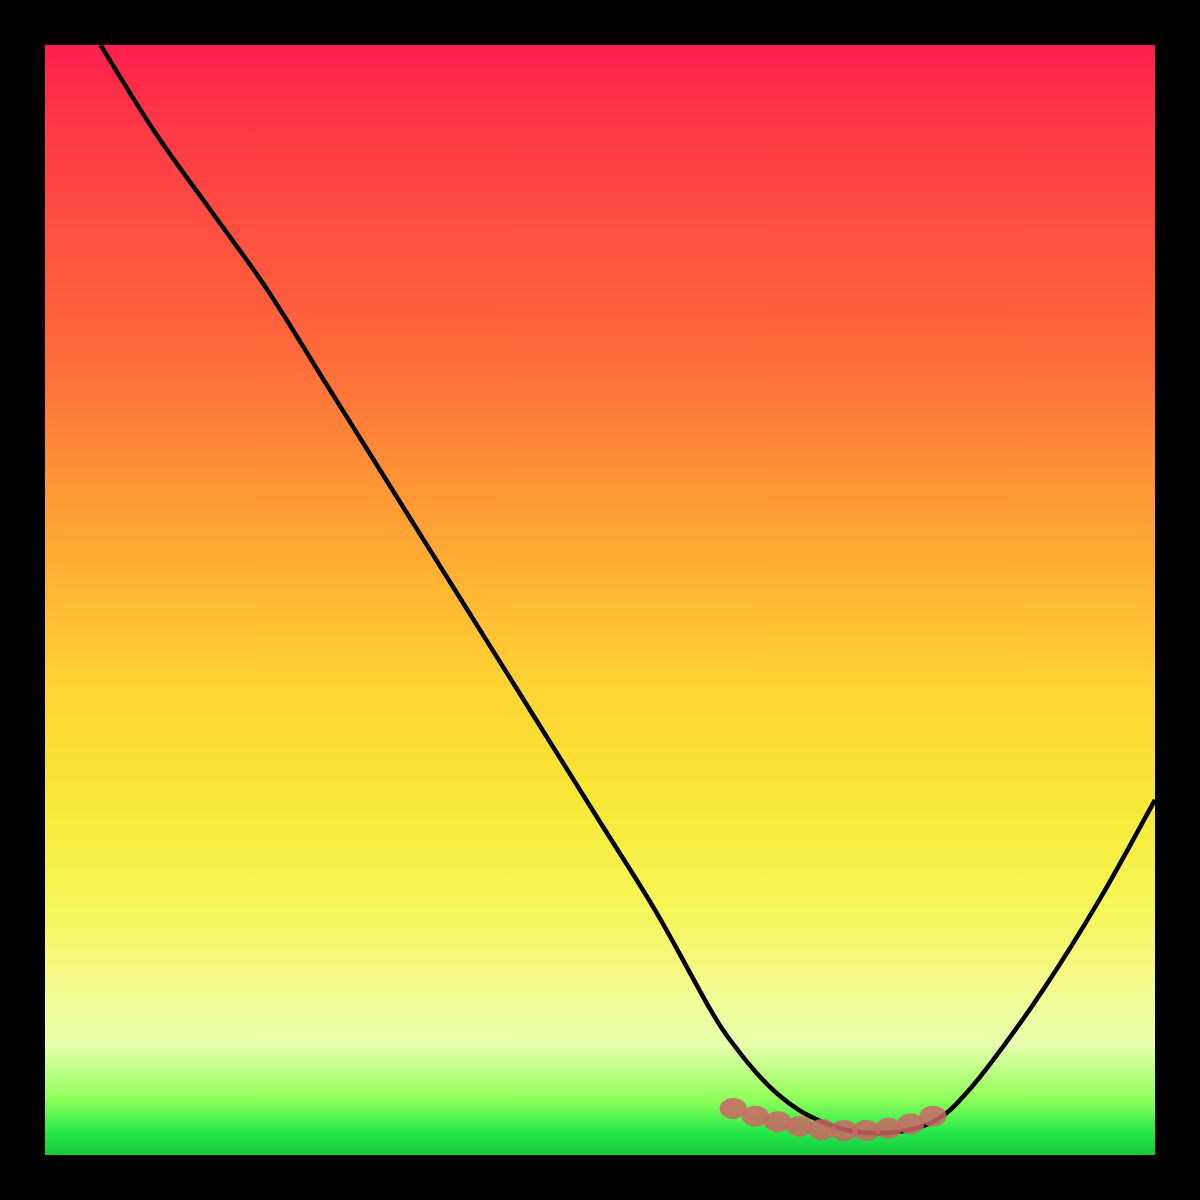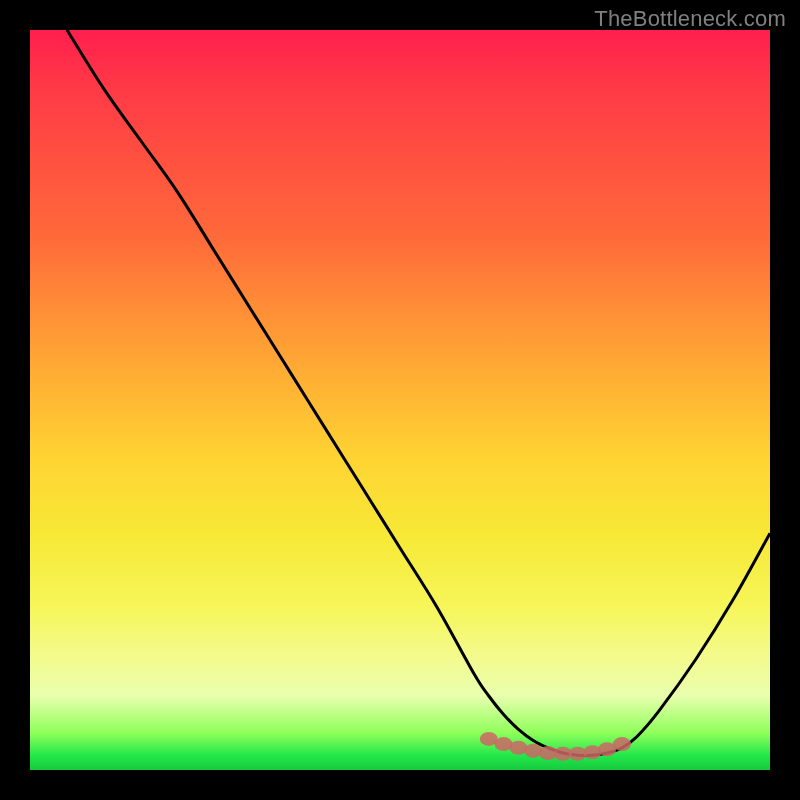--- a/index.html
+++ b/index.html
@@ -64,21 +64,20 @@
     width: 740px;
     height: 740px;
     overflow: visible;
   }
 </style>
 </head>
 <body>
 
 <div class="frame">
 
-  <div class="watermark">TheBottleneck.com</div>
 
   <div class="plot-outer">
     <div class="plot-inner"></div>
 
     <svg class="curve" viewBox="0 0 740 740" preserveAspectRatio="none">
       <path id="main-curve" fill="none" stroke="#000" stroke-width="3" d="M 37 0 C 43.66 10.655999999999988, 60.68 39.21999999999993, 74 59.19999999999993 C 87.32 79.17999999999994, 97.68 92.352, 111 111 C 124.32 129.648, 134.68 142.81999999999996, 148 162.79999999999995 C 161.32 182.77999999999994, 171.68 200.688, 185 222 C 198.32 243.312, 208.68 259.888, 222 281.2 C 235.32 302.512, 245.68 319.08799999999997, 259 340.4 C 272.32 361.712, 282.68 378.28799999999995, 296 399.59999999999997 C 309.32 420.912, 319.68 437.488, 333 458.8 C 346.32 480.112, 356.68 496.688, 370 518 C 383.32 539.312, 393.68000000000006 554.556, 407.00000000000006 577.2 C 420.32000000000005 599.844, 434.676 627.8159999999999, 444 643.8 C 453.324 659.784, 453.472 658.674, 458.8 666 C 464.12800000000004 673.326, 468.272 678.506, 473.6 684.5 C 478.92800000000005 690.494, 483.072 694.6379999999999, 488.40000000000003 699.3 C 493.72800000000007 703.962, 497.87200000000007 707.0699999999999, 503.20000000000005 710.4 C 508.528 713.73, 512.672 715.5355999999999, 518 717.8 C 523.328 720.0644, 527.472 721.648, 532.8 722.98 C 538.1279999999999 724.312, 542.272 724.8004000000001, 547.6 725.2 C 552.928 725.5996, 557.072 725.5996, 562.4 725.2 C 567.728 724.8004000000001, 571.8720000000001 724.312, 577.2 722.98 C 582.528 721.648, 586.672 720.7303999999999, 592 717.8 C 597.328 714.8696, 600.14 713.36, 606.8 706.7 C 613.4599999999999 700.0400000000001, 618.3439999999999 694.786, 629 680.8 C 639.6560000000001 666.814, 652.68 648.98, 666 629 C 679.32 609.02, 689.68 592.444, 703 569.8 C 716.32 547.156, 733.34 515.188, 740 503.2"></path>
       <g id="marker-group">
           <ellipse cx="458.8" cy="708.92" rx="9" ry="7" fill="#cc6666" fill-opacity="0.85"></ellipse>
           <ellipse cx="473.6" cy="714.1" rx="9" ry="7" fill="#cc6666" fill-opacity="0.85"></ellipse>
           <ellipse cx="488.40000000000003" cy="717.8" rx="9" ry="7" fill="#cc6666" fill-opacity="0.85"></ellipse>

